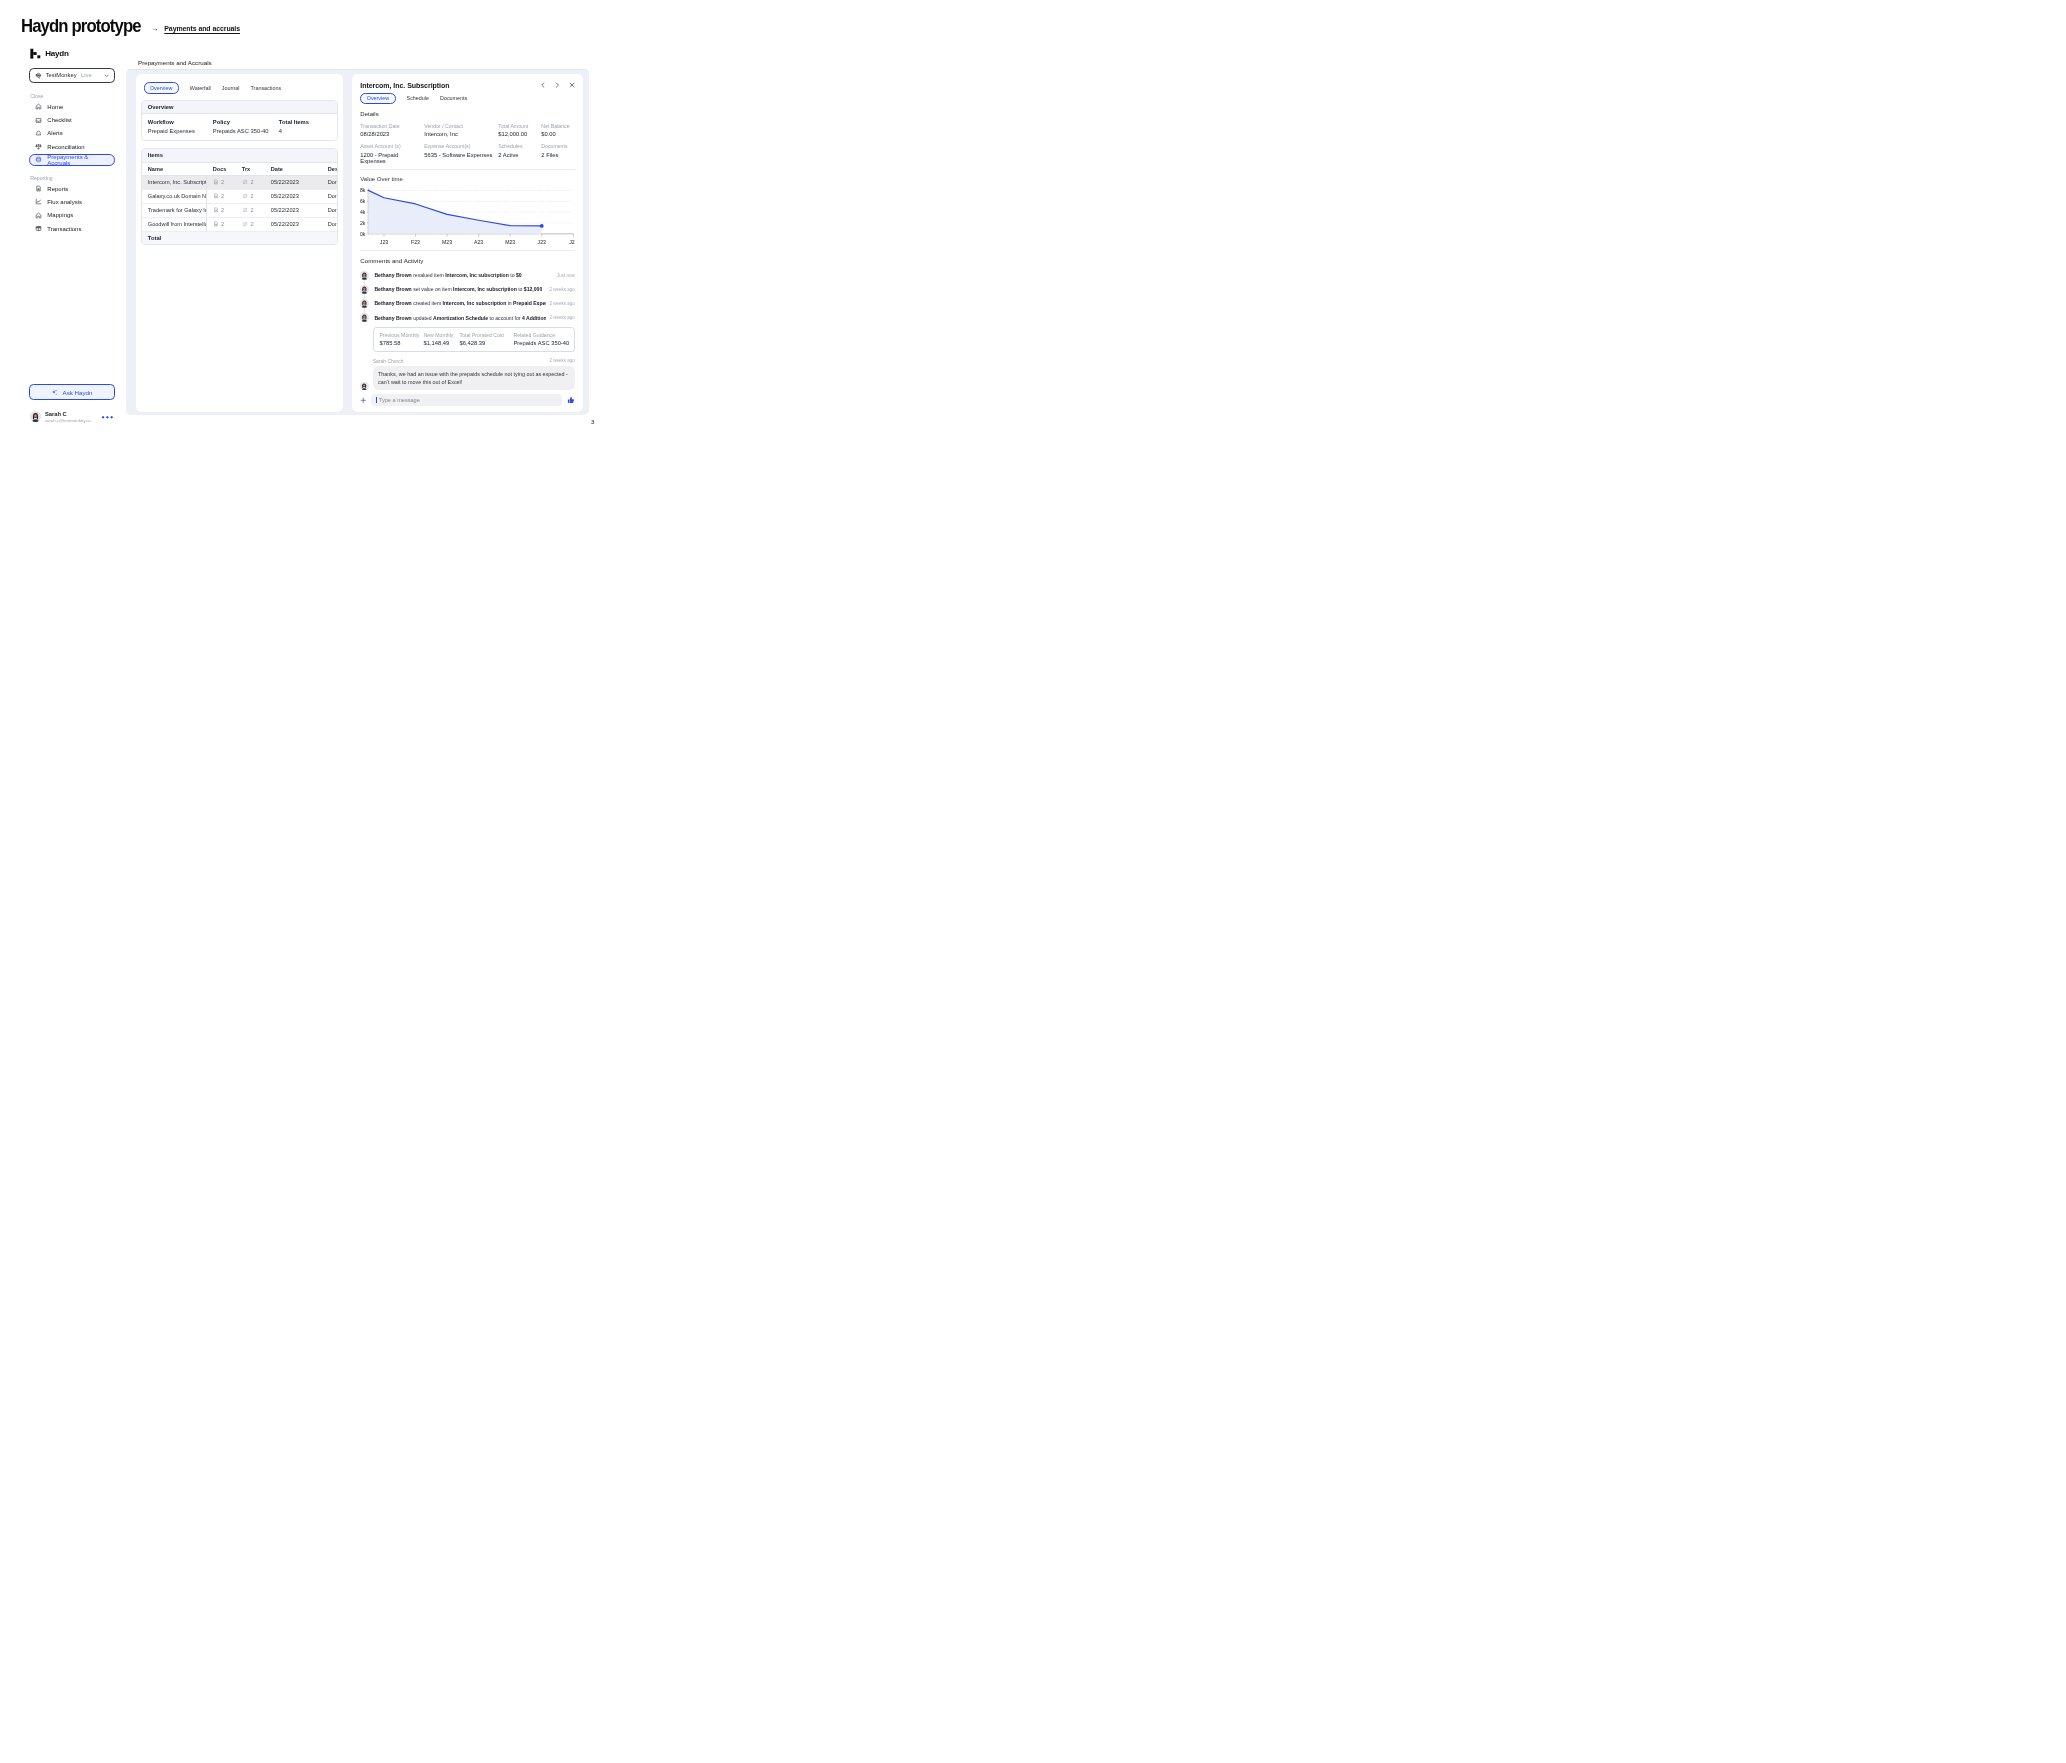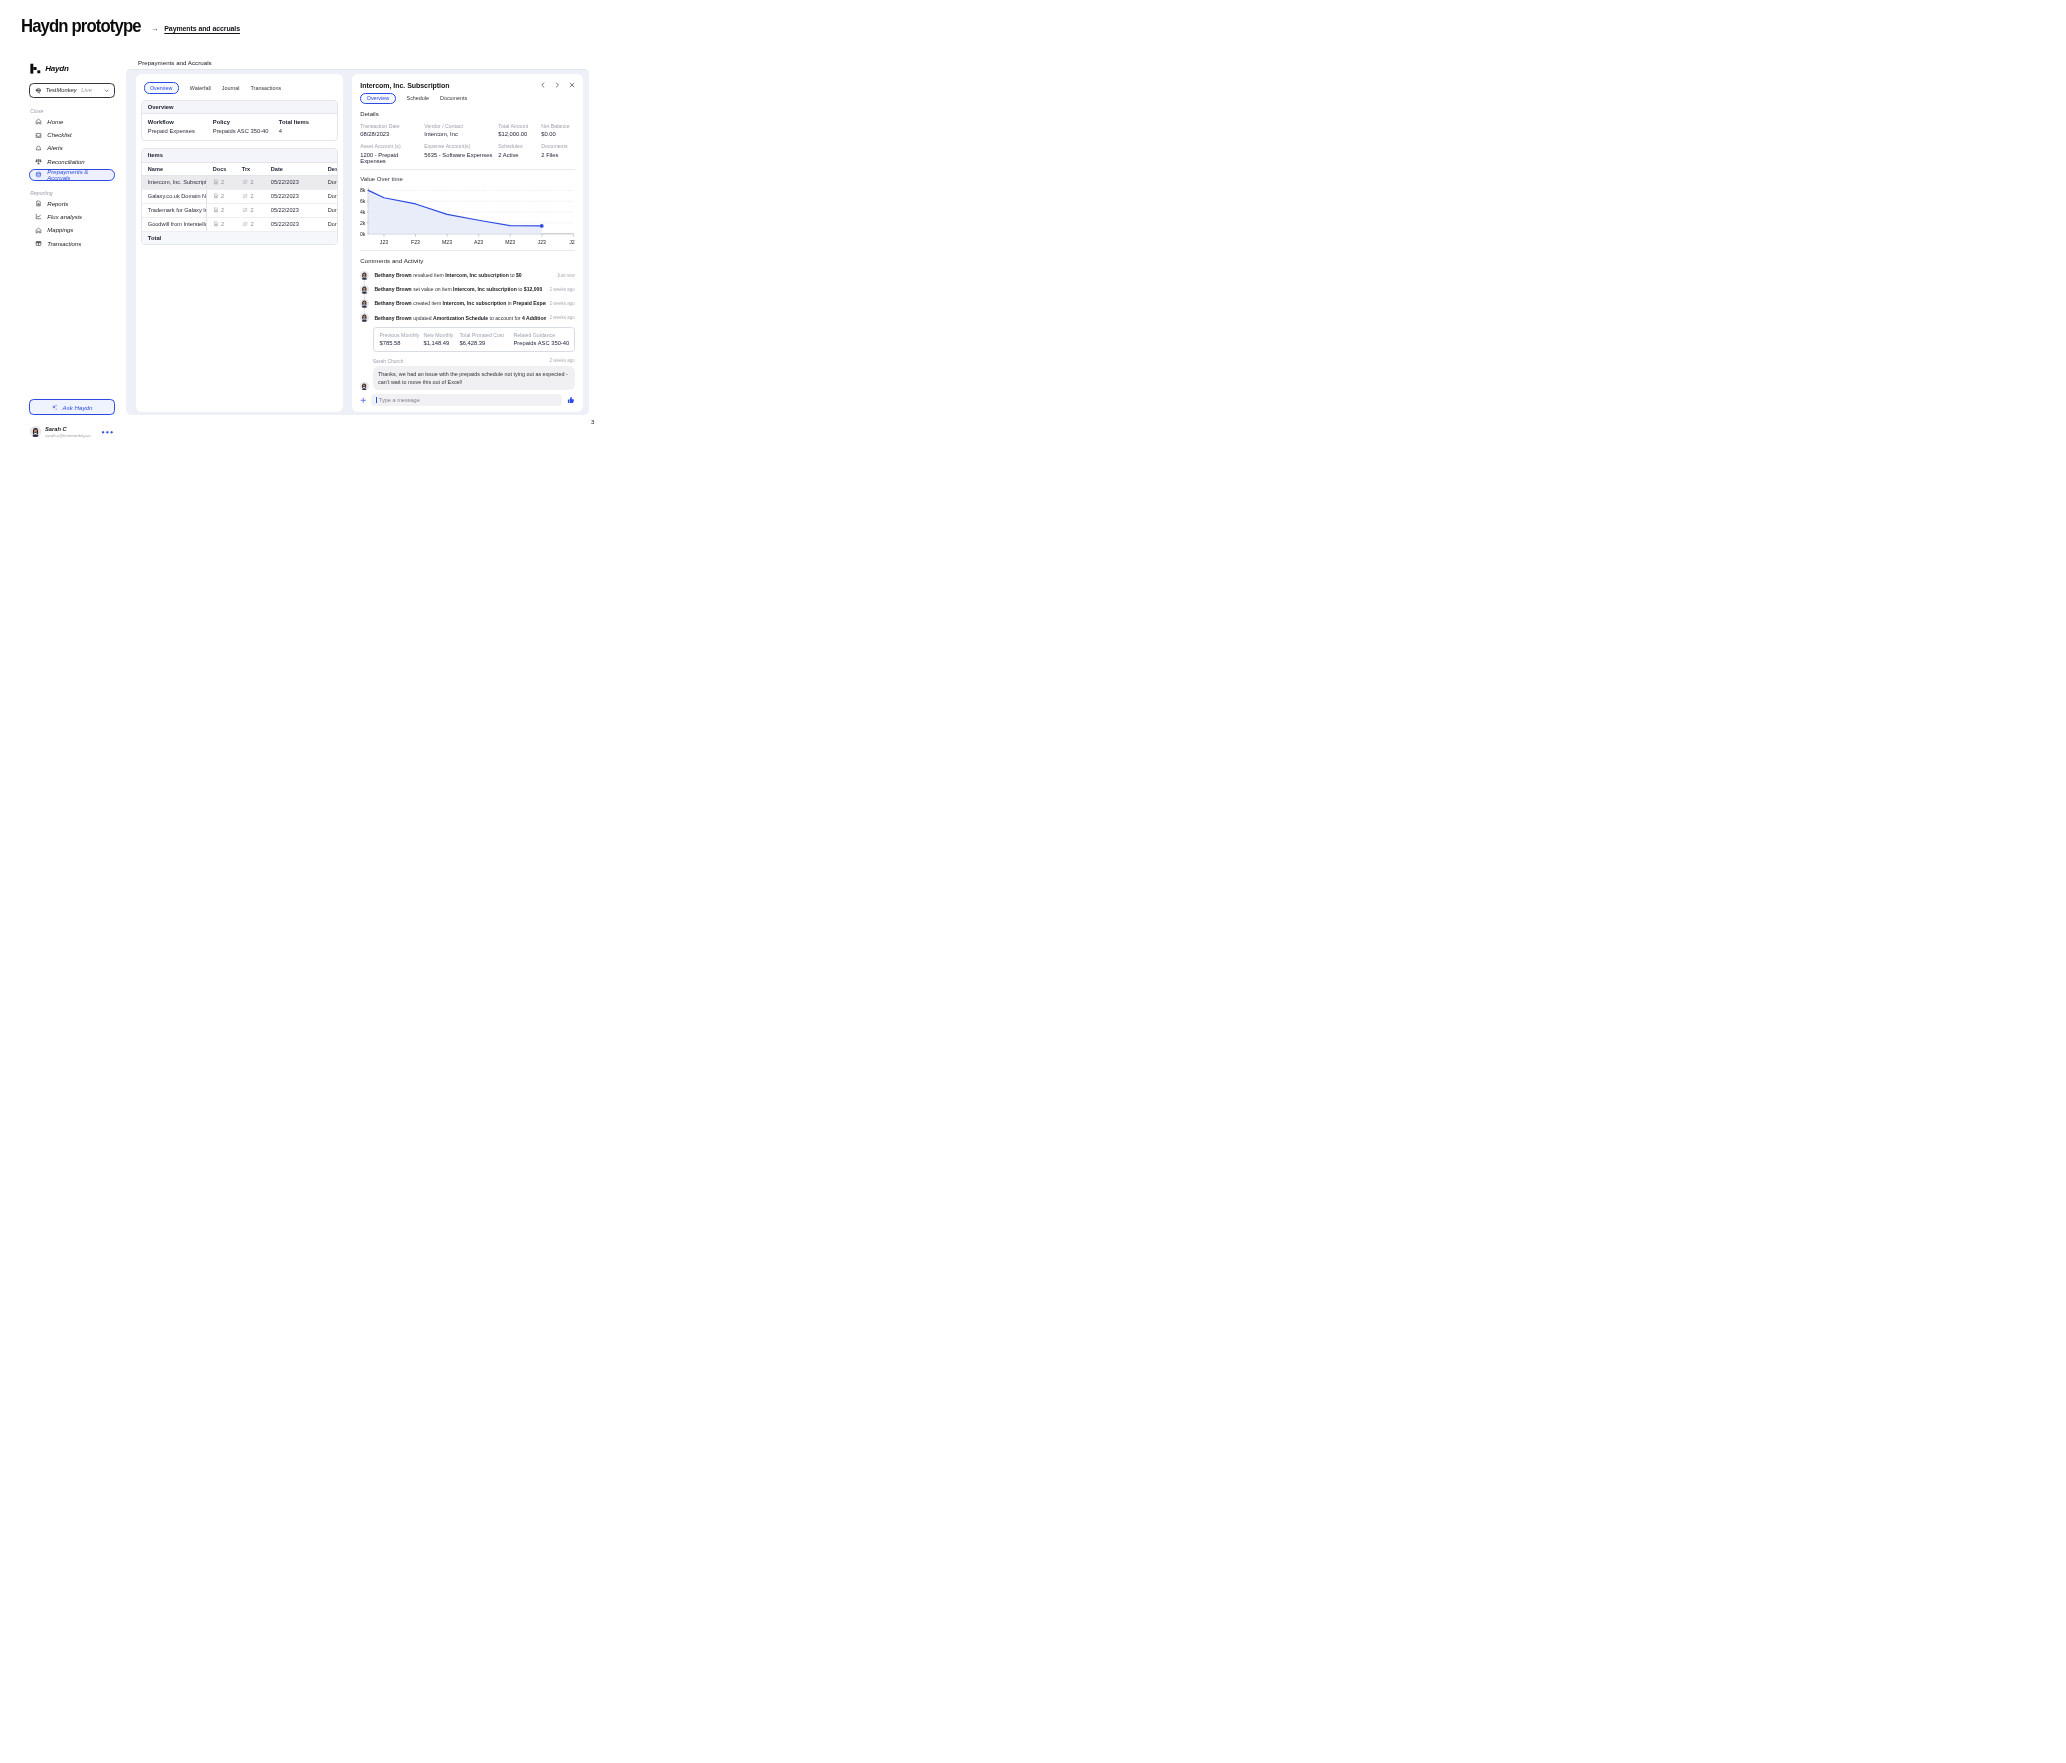--- a/index.html
+++ b/index.html
@@ -5,21 +5,21 @@
   * { margin:0; padding:0; box-sizing:border-box; }
   html,body { width:620px; height:441px; background:#fff; font-family:"Liberation Sans", sans-serif; position:relative; overflow:hidden; }
 
   
   .app-title { position:absolute; left:21px; top:15px; font-size:19px; font-weight:800; letter-spacing:-1px; color:#0c0c0d; transform:scaleX(.88); transform-origin:left center; white-space:nowrap; }
   .crumb-row { position:absolute; left:151px; top:23.6px; display:flex; align-items:center; gap:5.4px; }
   .crumb-arrow { font-size:7.9px; color:#1a1b1e; }
   .crumb-link { font-size:7px; font-weight:700; color:#121316; text-decoration:underline; text-underline-offset:1.7px; text-decoration-thickness:0.8px; letter-spacing:-0.1px; cursor:pointer; }
 
   
-  .sidebar { position:absolute; left:29px; top:63px; width:86px; height:375px; display:flex; flex-direction:column;font-style:italic; }
+  .sidebar { position:absolute; left:29px; top:48px; width:86px; height:375px; display:flex; flex-direction:column; }
   .brand { display:flex; align-items:center; gap:4.5px; padding-left:0.8px; }
   .brand-name { font-size:8px; font-weight:800; letter-spacing:-0.2px; color:#0c0c0d; }
   .workspace { margin-top:8.7px; height:15.3px; border:0.6px solid #34373d; border-radius:4.5px; display:flex; align-items:center; padding:0 5px; gap:3.7px; cursor:pointer; background:#fff; }
   .ws-name { font-size:5.8px; font-weight:500; color:#26282e; }
   .ws-mode { font-size:5.8px; color:#9aa0aa; margin-left:0.8px; }
   .ws-chev { margin-left:auto; display:flex; }
   .nav-label { margin-top:10.3px; font-size:5.2px; color:#9ba1ac; padding-left:1.2px; }
   .nav-label.second { margin-top:9.5px; }
   .nav-item { margin-top:1.7px; height:11.6px; display:flex; align-items:center; gap:5.8px; padding:0 4.5px; font-size:6px; color:#17191f; border:0.6px solid transparent; border-radius:5.8px; cursor:pointer; }
   .nav-item svg { flex:none; }

